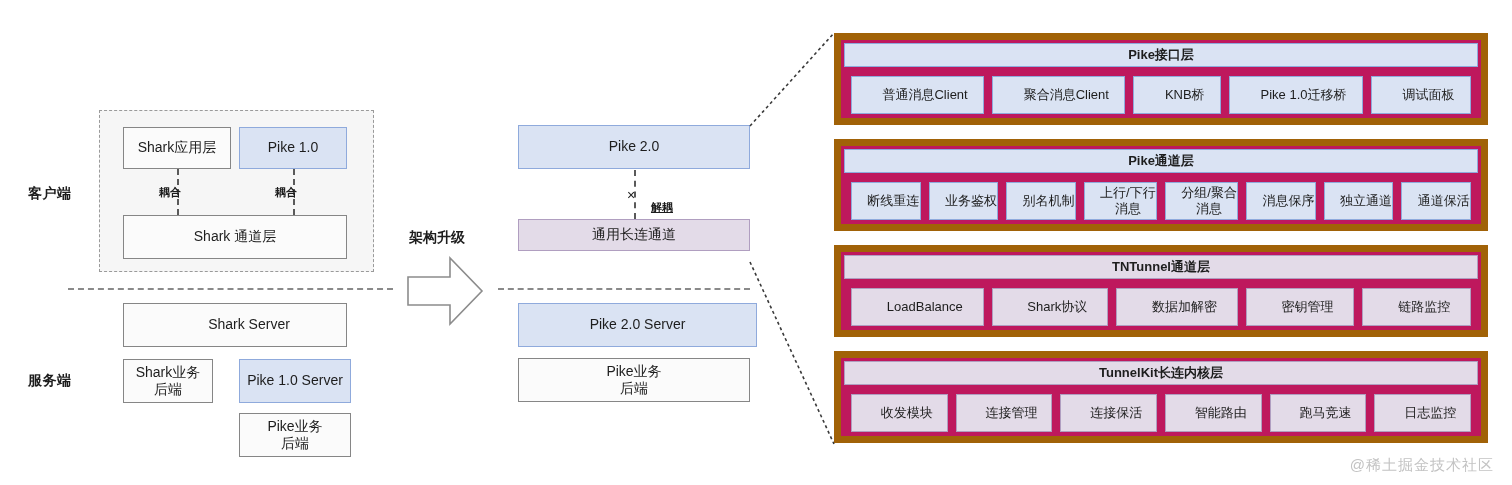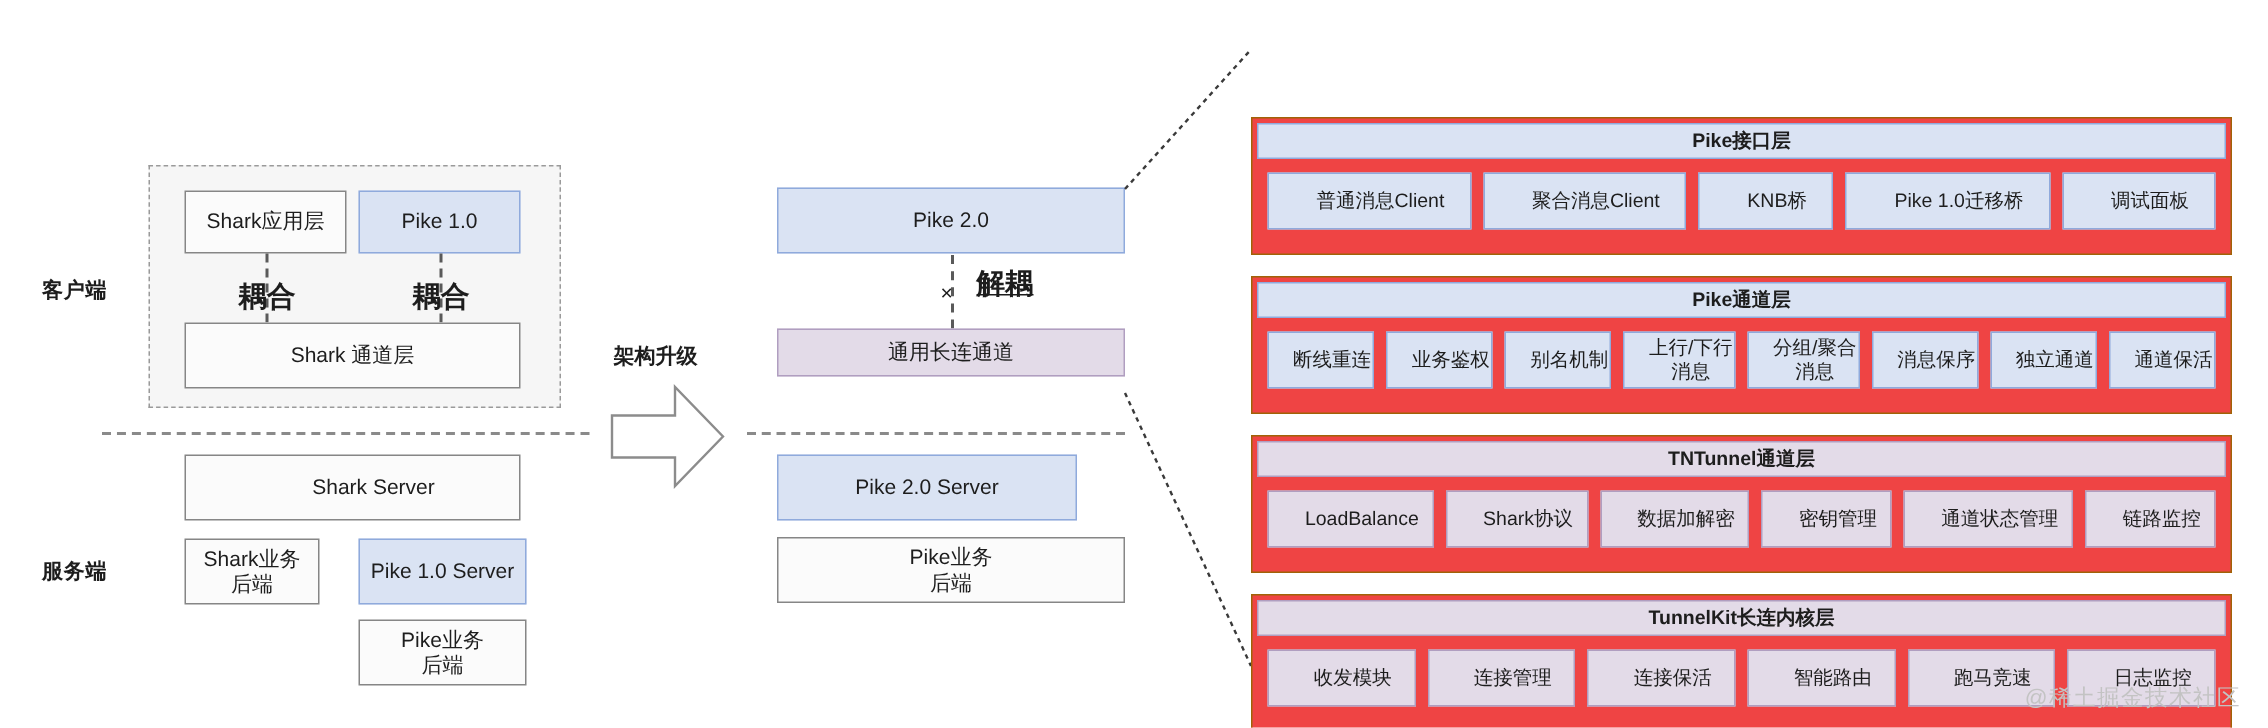--- a/index.html
+++ b/index.html
@@ -46,37 +46,36 @@
   }
   .hdivider {
     position: absolute; height: 0;
     border-top: 2px dashed #8a8a8a;
   }
   .vconn {
     position: absolute; width: 0;
     border-left: 2px dashed #5a5a5a;
   }
   .conn-label {
-    position: absolute; font-size: 19px; font-weight: bold; color: #1d1d1d;
+    position: absolute; font-size: 11px; font-weight: bold; color: #1d1d1d;
   }
 
   
   .arrow-wrap { position:absolute; }
   .arrow-label {
     position:absolute; font-size:14px; font-weight:bold; color:#1d1d1d;
   }
 
   
   .layer {
     position: absolute;
     box-sizing: border-box;
-    border: 1px solid #a16207;
-    background: #ef4444;
+    border: 7px solid #a16207;
+    background: #be185d;
     padding: 0;
-    margin-top: 45px;
   }
   .layer-title {
     box-sizing: border-box;
     height: 24px;
     margin: 3px 3px 0 3px;
     display: flex; align-items: center; justify-content: center;
     font-size: 13px; font-weight: bold;
     border: 1px solid #8faadc;
     background: #dae3f3;
     color: #1d1d1d;
@@ -151,27 +150,27 @@
   <div class="arrow-wrap" style="left:406px; top:255px;">
     <svg width="78" height="72" viewBox="0 0 78 72">
       <polygon points="2,22 44,22 44,3 76,36 44,69 44,50 2,50" fill="#ffffff" stroke="#8c8c8c" stroke-width="1.6"></polygon>
     </svg>
   </div>
 
   <div class="box blue" style="left:518px; top:125px; width:232px; height:44px;">Pike 2.0</div>
 
   <div class="vconn" style="left:634px; top:170px; height:49px;"></div>
   <div class="conn-label" style="left:627px; top:187px; font-size:14px; font-weight:normal;">×</div>
-  <div class="conn-label" style="left:651px; top:176px;text-decoration:underline;">解耦</div>
+  <div class="conn-label" style="left:651px; top:200px;text-decoration:underline;">解耦</div>
 
   <div class="box purple" style="left:518px; top:219px; width:232px; height:32px;">通用长连通道</div>
 
   <div class="hdivider" style="left:498px; top:288px; width:252px;"></div>
 
-  <div class="box blue" style="left:518px; top:303px; width:200px; height:44px;">Pike 2.0 Server</div>
+  <div class="box blue" style="left:518px; top:303px; width:239px; height:44px;">Pike 2.0 Server</div>
   <div class="box white" style="left:518px; top:358px; width:232px; height:44px;">Pike业务
 后端</div>
 
   <svg class="conn-svg">
     <line x1="750" y1="126" x2="834" y2="33" stroke="#3a3a3a" stroke-width="1.6" stroke-dasharray="3,3"></line>
     <line x1="750" y1="262" x2="834" y2="444" stroke="#3a3a3a" stroke-width="1.6" stroke-dasharray="3,3"></line>
   </svg>
 
   <div class="layer" style="left:834px; top:33px; width:654px; height:92px;">
     <div class="layer-title">Pike接口层</div>
@@ -200,21 +199,20 @@
     </div>
   </div>
 
   <div class="layer purple-layer" style="left:834px; top:245px; width:654px; height:92px;">
     <div class="layer-title">TNTunnel通道层</div>
     <div class="layer-items">
       <div class="chip">LoadBalance</div>
       <div class="chip">Shark协议</div>
       <div class="chip">数据加解密</div>
       <div class="chip">密钥管理</div>
-      <div class="chip">通道状态管理</div>
       <div class="chip">链路监控</div>
     </div>
   </div>
 
   <div class="layer purple-layer" style="left:834px; top:351px; width:654px; height:92px;">
     <div class="layer-title">TunnelKit长连内核层</div>
     <div class="layer-items">
       <div class="chip">收发模块</div>
       <div class="chip">连接管理</div>
       <div class="chip">连接保活</div>

